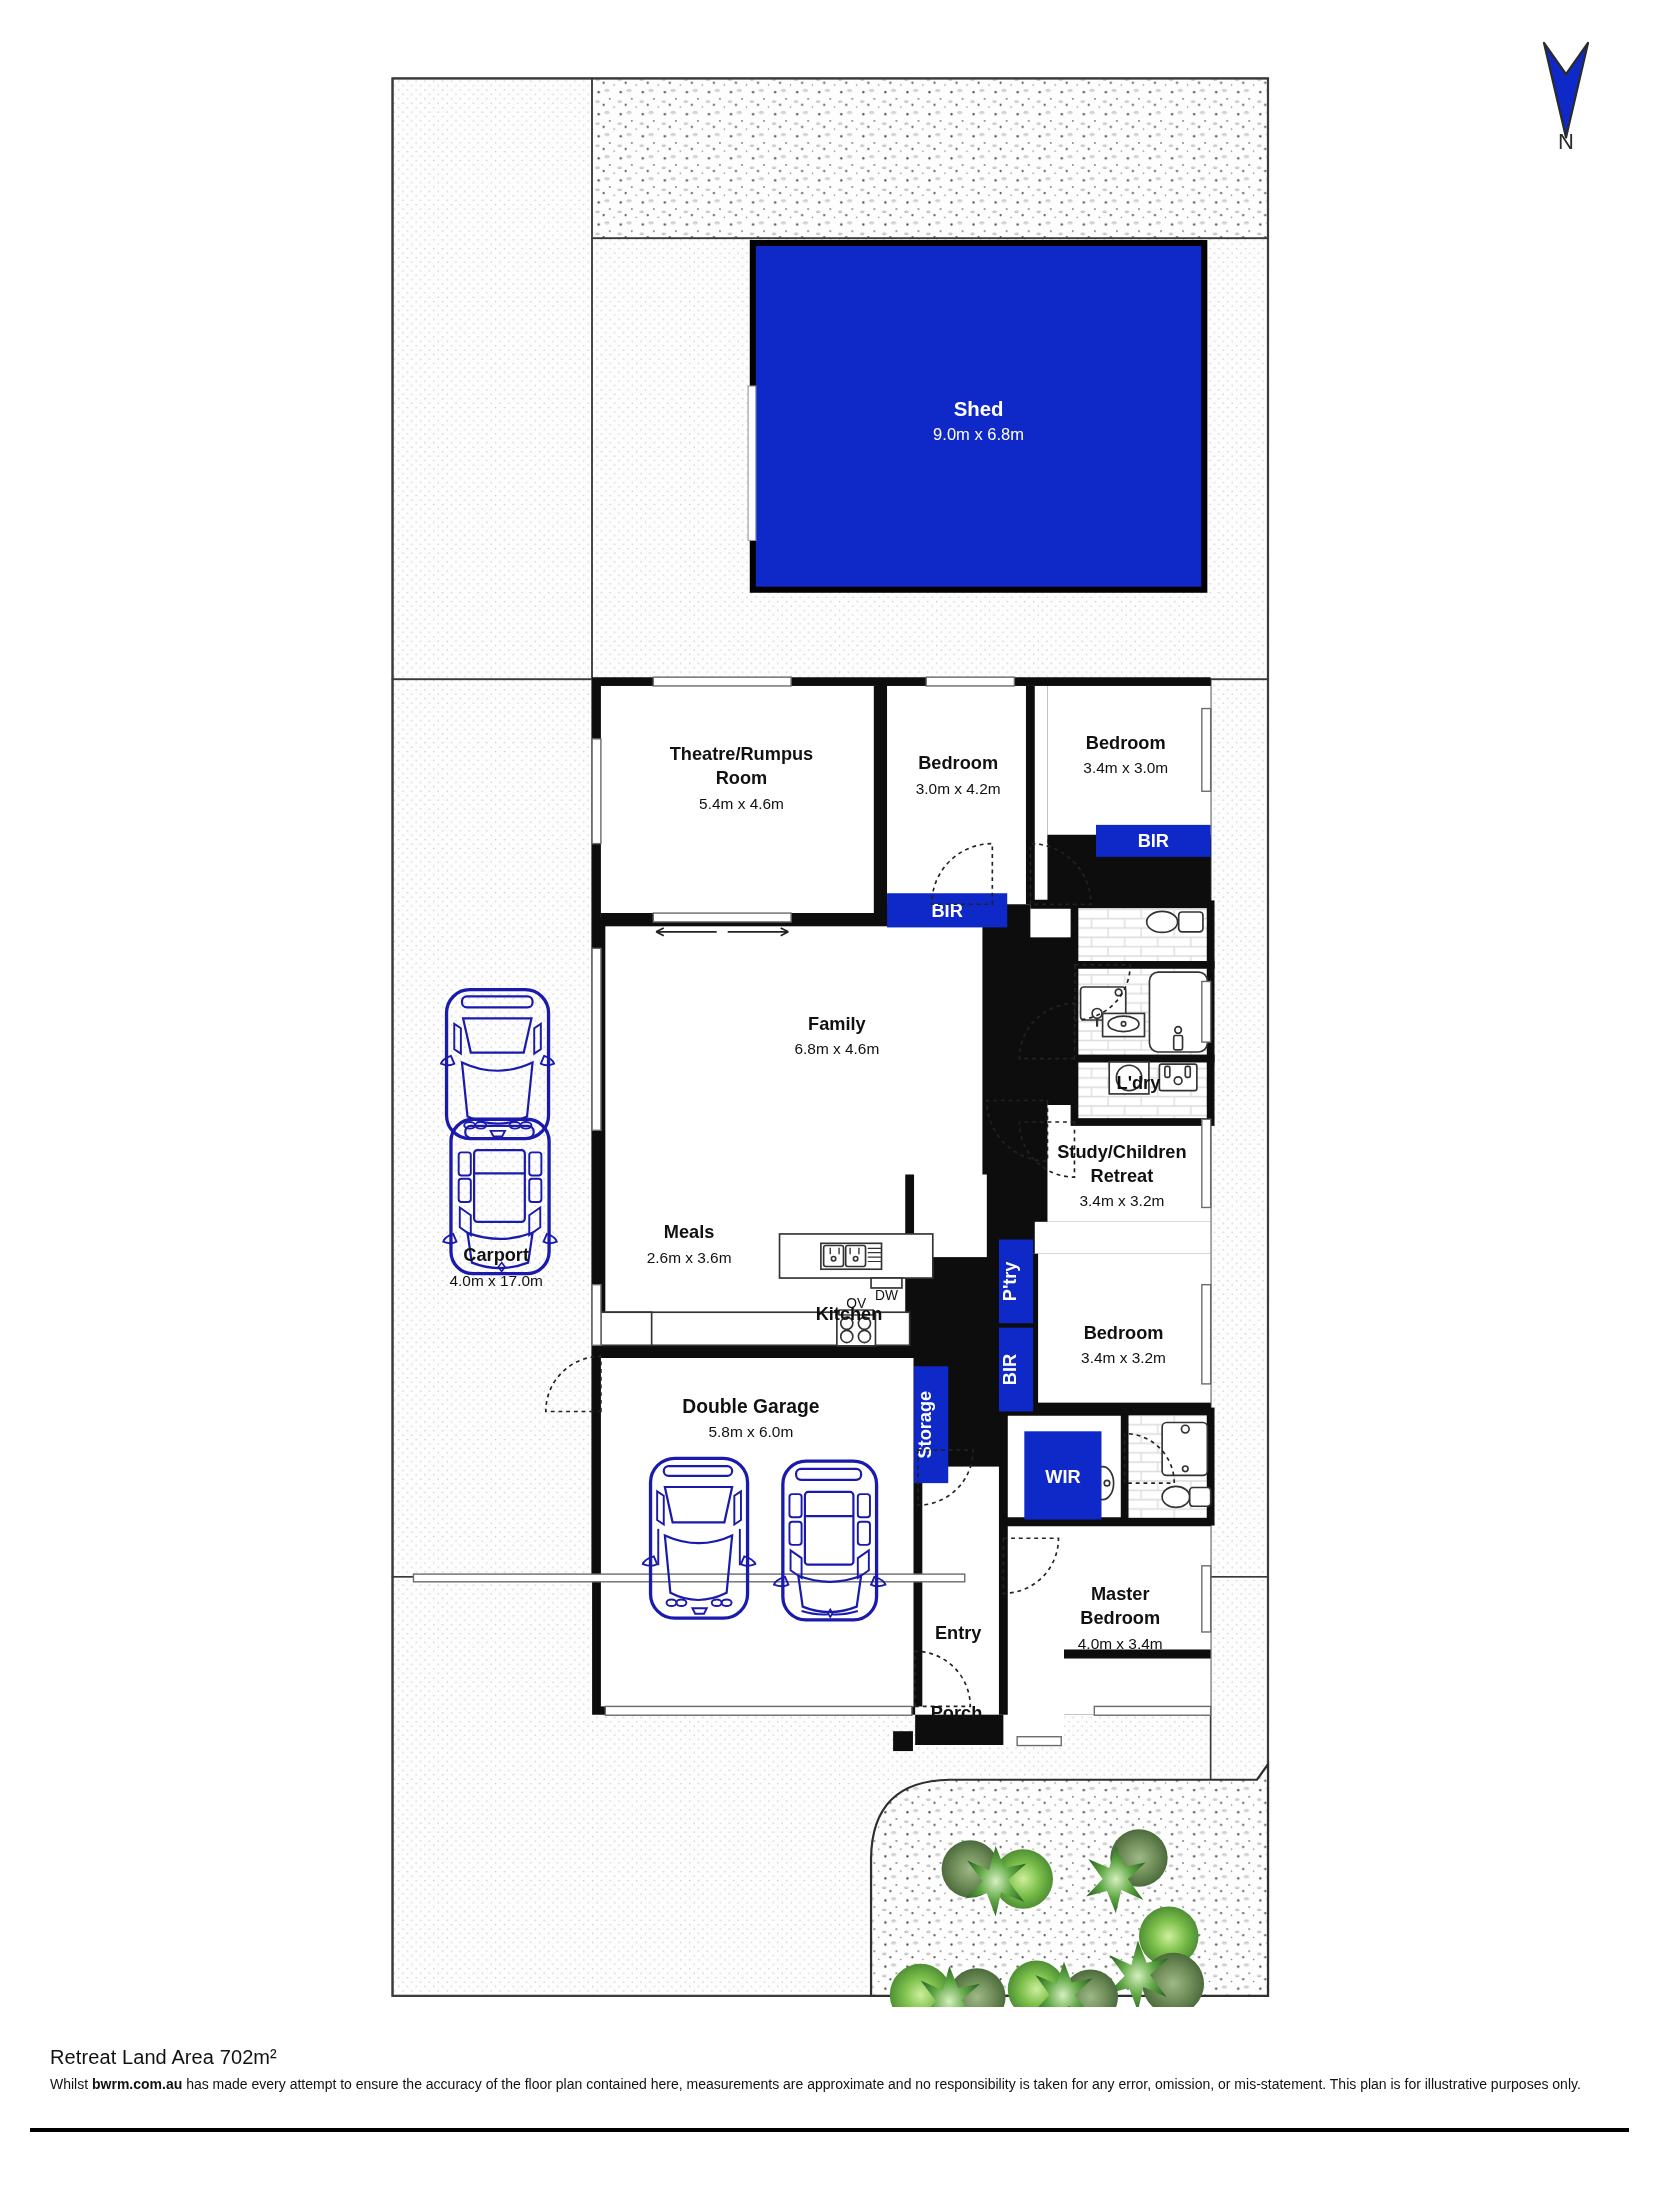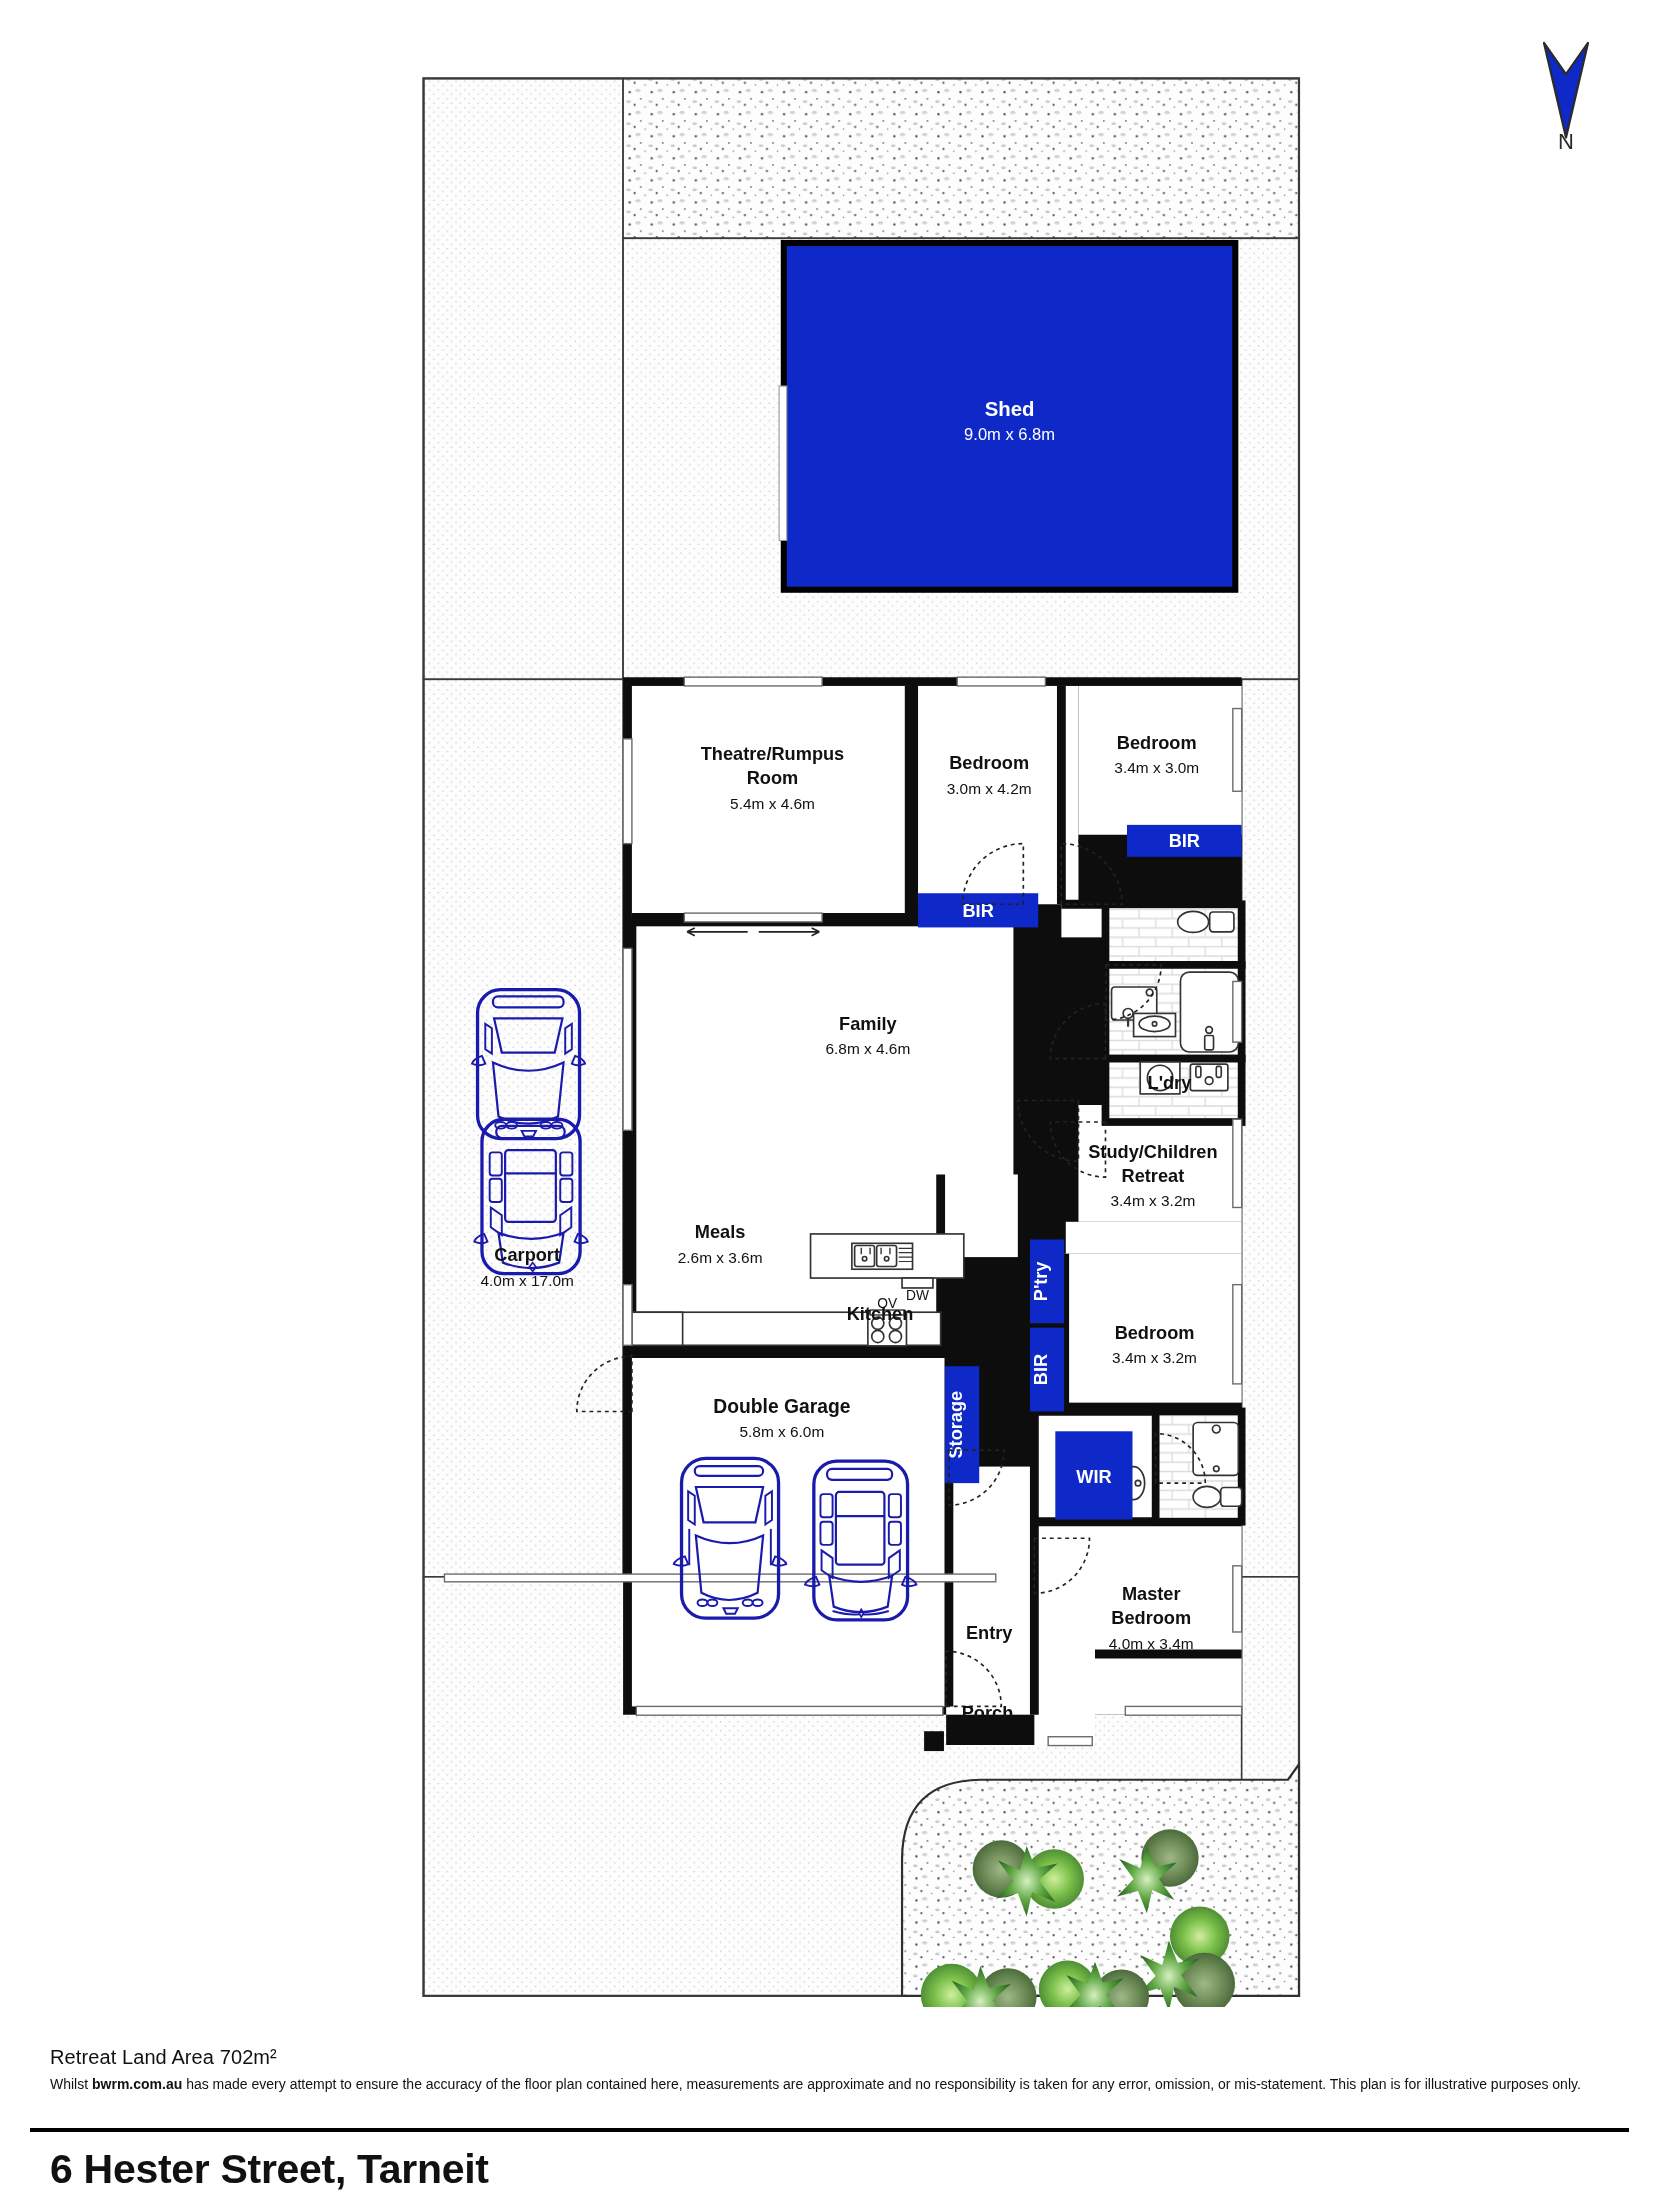--- a/index.html
+++ b/index.html
@@ -19,21 +19,21 @@
 
   
   #north { position: absolute; left: 1511px; top: 33px; width: 110px; height: 132px; }
   #north .n-label {
     position: absolute; left: 0; top: 96px; width: 110px;
     text-align: center; font-size: 22px; color: #2b2b2b;
     font-family: "Liberation Sans", sans-serif;
   }
 
   
-  #plan { position: absolute; left: 0; top: 0; width: 1353px; height: 2007px; padding-left: 31px; }
+  #plan { position: absolute; left: 0; top: 0; width: 1353px; height: 2007px; }
 
   
   #footer { position: absolute; left: 0; top: 2018px; width: 1655px; height: 187px; }
   #land-area {
     position: absolute; left: 50px; top: 27.6px;
     font-size: 20px; color: #111; letter-spacing: 0.1px;
   }
   #disclaimer {
     position: absolute; left: 50px; top: 58px; width: 1555px;
     font-size: 14px; color: #111; line-height: 1.25;
@@ -514,17 +514,16 @@
 
       <text class="rname" x="1735" y="3118">Porch</text>
     </g>
   </svg>
   </div>
 
   <div id="footer">
     <div id="land-area">Retreat Land Area 702m²</div>
     <div id="disclaimer"><span>Whilst </span><b>bwrm.com.au</b><span> has made every attempt to ensure the accuracy of the floor plan contained here, measurements are approximate and no responsibility is taken for any error, omission, or mis-statement. This plan is for illustrative purposes only.</span></div>
     <div id="rule"></div>
-    <div id="address">6 Hester Street, Tarneit</div>
   </div>
 
 </div>
 
 
 </body></html>

